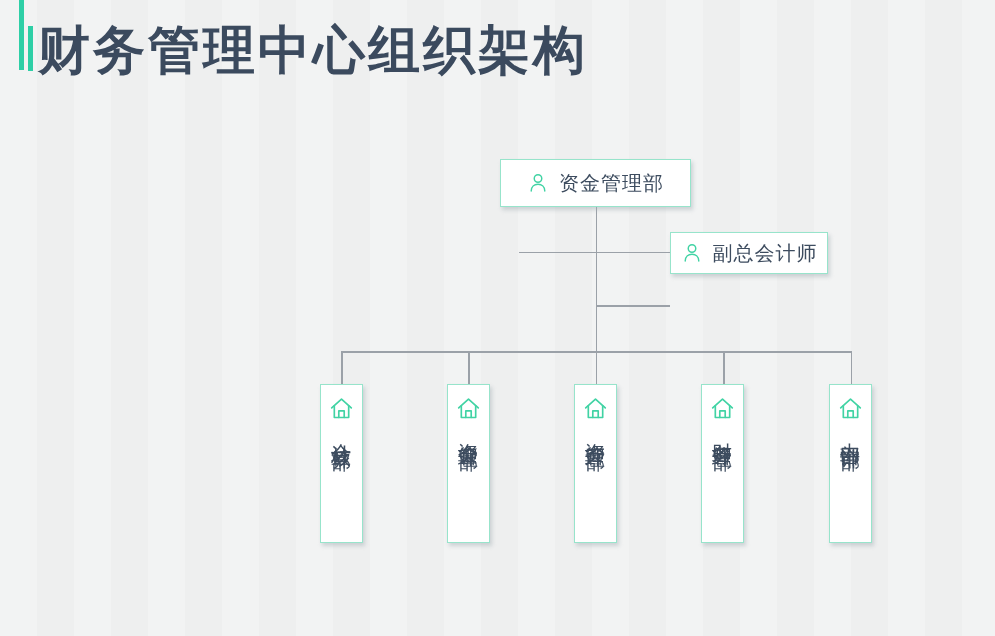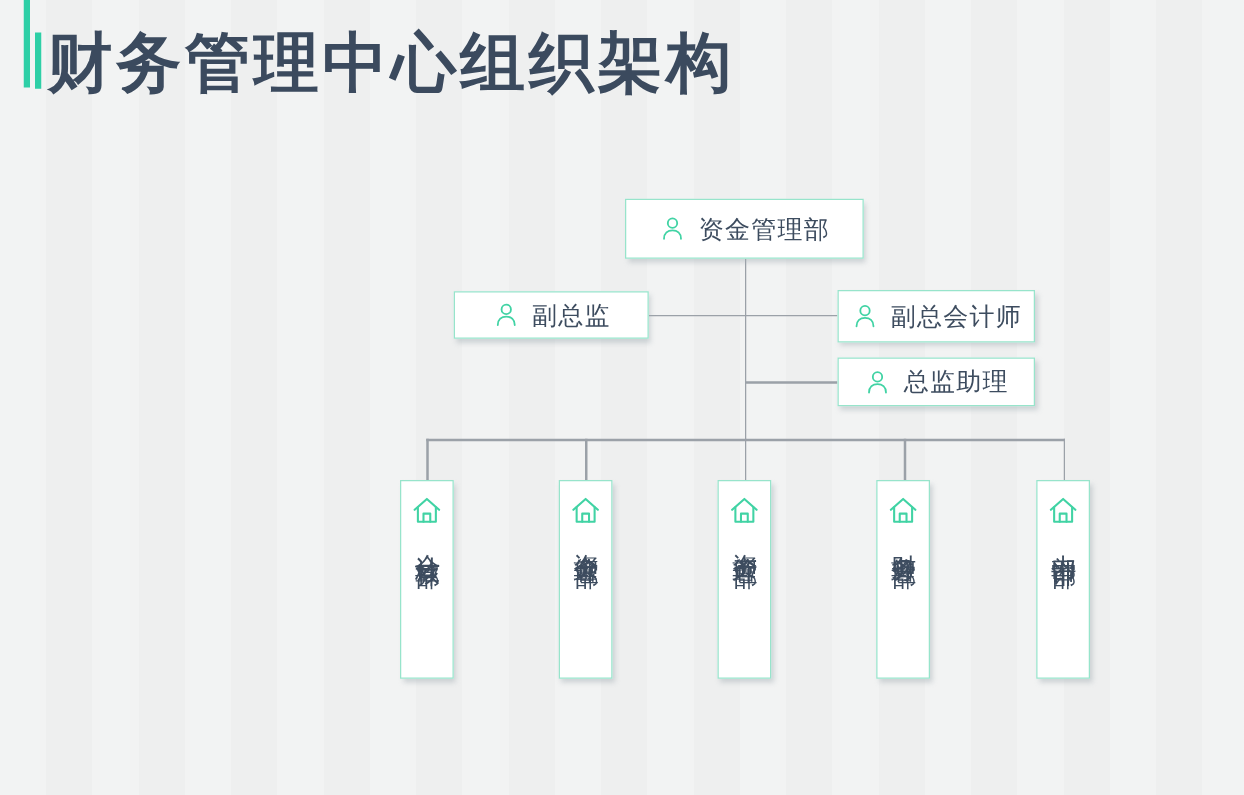--- a/index.html
+++ b/index.html
@@ -146,37 +146,25 @@
   <div class="line v l-d4"></div>
   <div class="line v l-d5"></div>
 
   <div class="node n-root">
     <svg class="icon person" viewBox="0 0 24 24">
         <use href="#icon-person"></use>
       </svg>
     <span>资金管理部</span>
   </div>
 
-  <div class="node n-deputy">
-    <svg class="icon person" viewBox="0 0 24 24">
-        <use href="#icon-person"></use>
-      </svg>
-    <span>副总监</span>
-  </div>
   <div class="node n-acct">
     <svg class="icon person" viewBox="0 0 24 24">
         <use href="#icon-person"></use>
       </svg>
     <span>副总会计师</span>
-  </div>
-  <div class="node n-assist">
-    <svg class="icon person" viewBox="0 0 24 24">
-        <use href="#icon-person"></use>
-      </svg>
-    <span>总监助理</span>
   </div>
 
   <div class="node dept d1">
     <svg class="icon home" viewBox="0 0 24 24">
         <use href="#icon-home"></use>
       </svg>
     <span class="vtext">会计核算部</span>
   </div>
   <div class="node dept d2">
     <svg class="icon home" viewBox="0 0 24 24">

